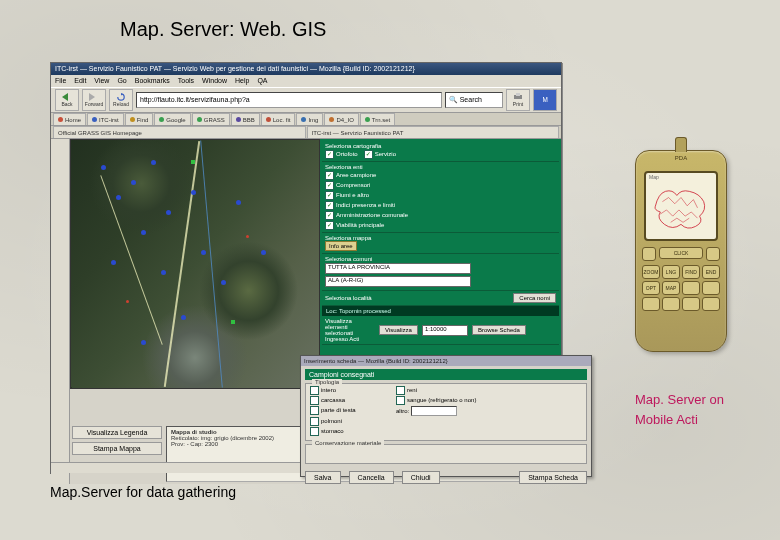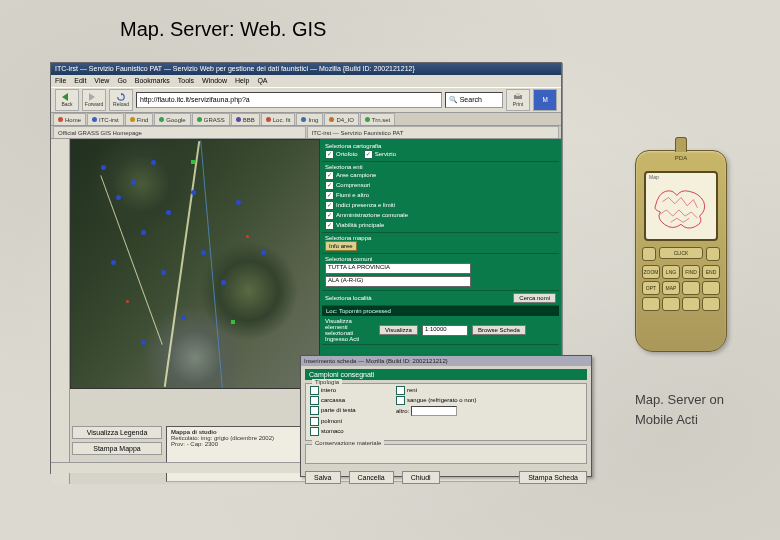--- a/index.html
+++ b/index.html
@@ -37,21 +37,21 @@
     font-size: 14px;
     line-height: 20px;
     color: #000;
   }
   .caption-right {
     position: absolute;
     left: 635px;
     top: 390px;
     font-size: 13px;
     line-height: 20px;
-    color: #404040;
+    color: #be185d;
   }
 
   
   .browser {
     position: absolute;
     left: 50px;
     top: 62px;
     width: 510px;
     height: 410px;
     background: #d6d3c9;
@@ -469,21 +469,21 @@
     line-height: 12px;
     color: #3a3010;
   }
 </style>
 </head>
 <body>
 
 <div class="title">Map. Server: Web. GIS</div>
 
 <div class="caption-left">
-  <br>
+  <span>Map.Server for data gathering</span><br>
 </div>
 
 <div class="caption-right">
   <span>Map. Server on</span><br>
   <span>Mobile Acti</span>
 </div>
 
 <div class="browser">
   <div class="titlebar">ITC-irst — Servizio Faunistico PAT — Servizio Web per gestione dei dati faunistici — Mozilla {Build ID: 2002121212}</div>
   <div class="menubar" id="menubar">

